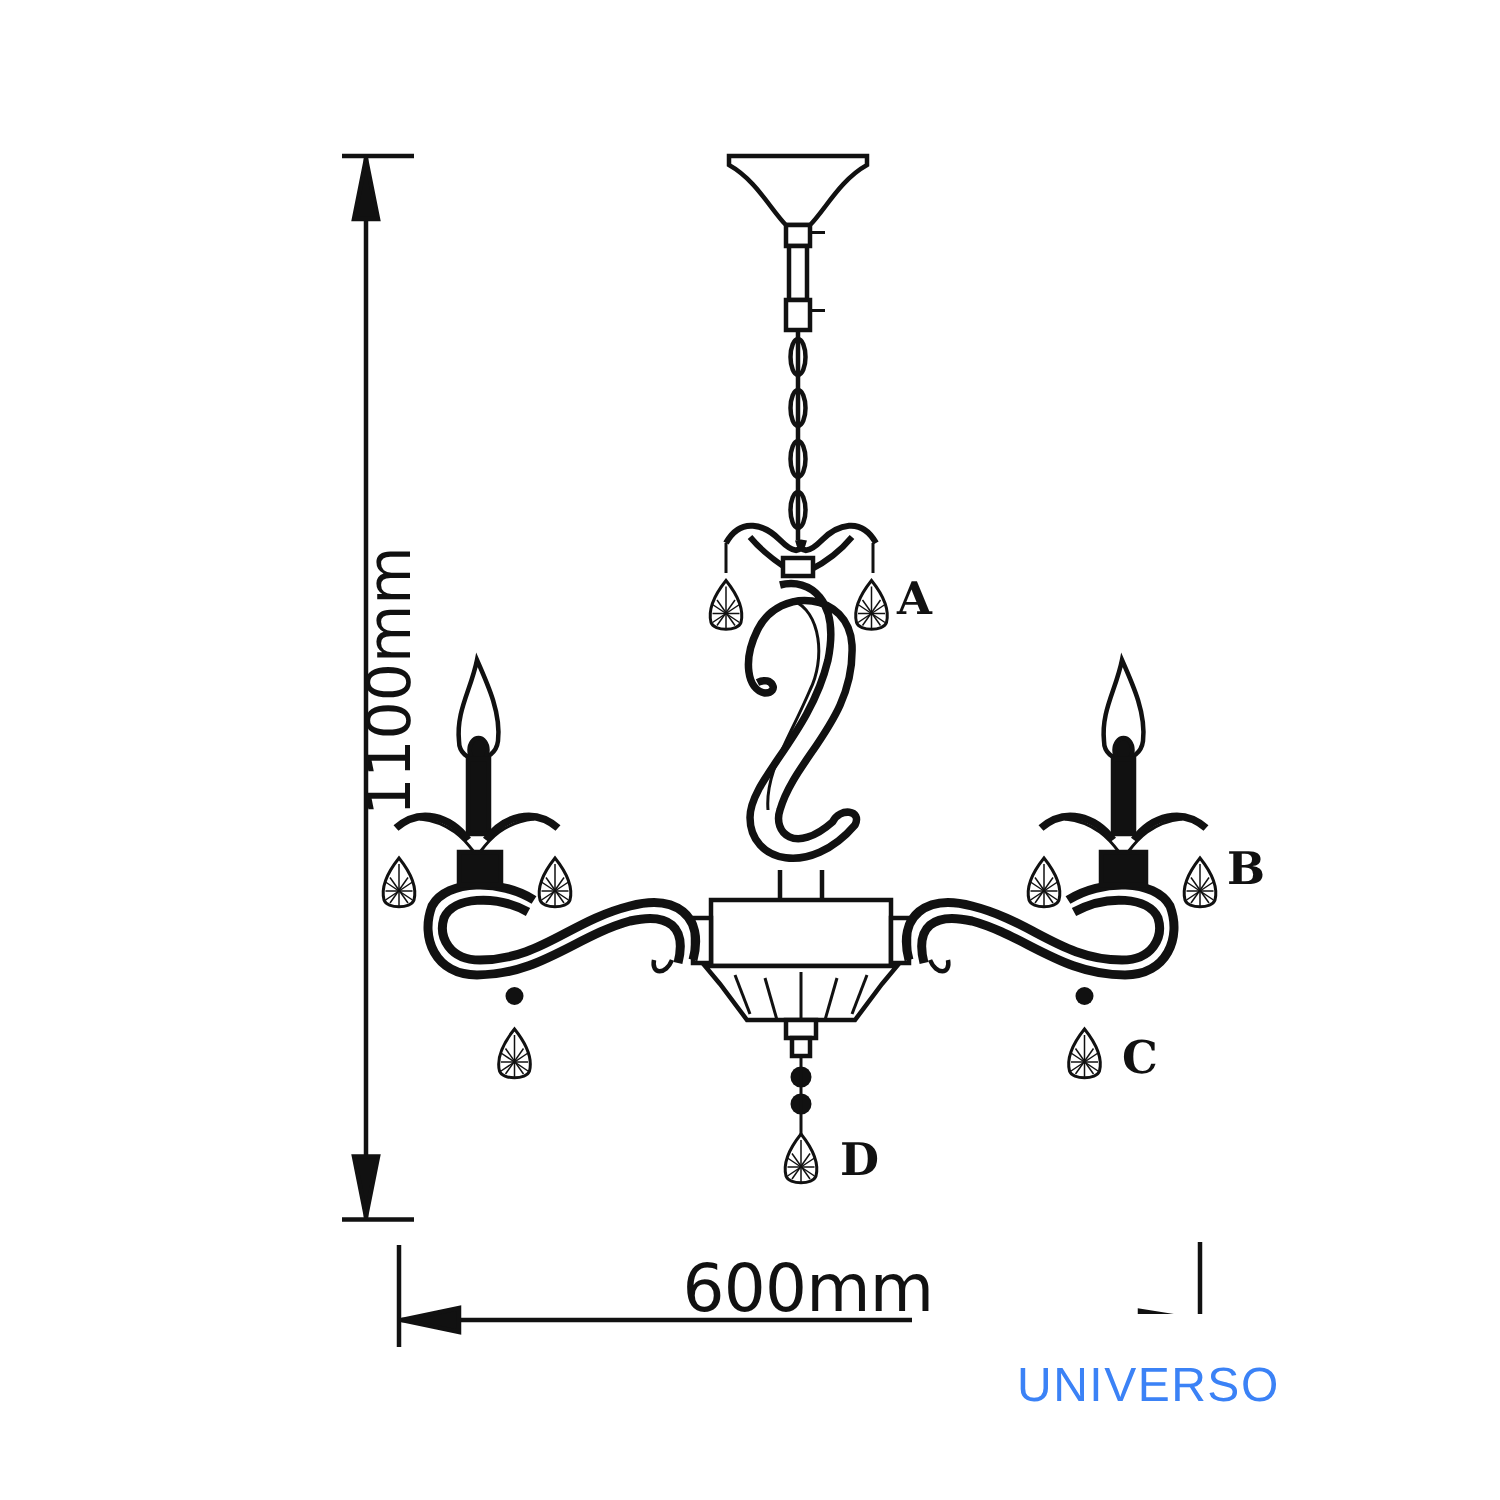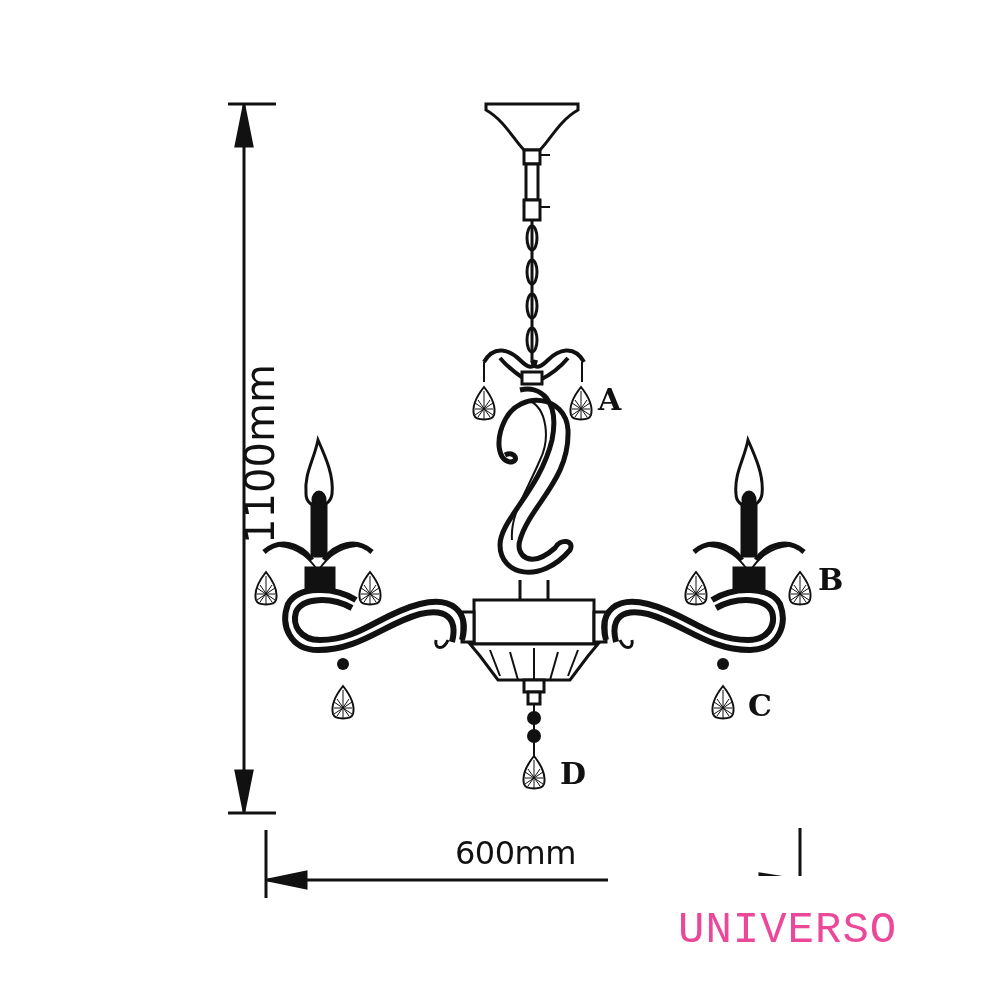--- a/index.html
+++ b/index.html
@@ -6,29 +6,29 @@
   body { width:1000px; height:1000px; position:relative; overflow:hidden; font-family:"DejaVu Sans", sans-serif; }
   #drawing { position:absolute; left:0; top:0; width:1000px; height:1000px; }
   .dim-label-v {
     position:absolute; left:172px; top:412px; width:120px; height:48px;
     transform: rotate(-90deg); transform-origin: center center;
     left:150px; top:430px;
     font-family:"DejaVu Sans", sans-serif; font-size:40px; color:#111; text-align:center;
     white-space:nowrap; line-height:48px; width:220px;
   }
   .dim-label-h {
-    position:absolute; left:455px; top:834px; font-size:32px; color:#111;
+    position:absolute; left:455px; top:834px; font-size:44px; color:#111;
     font-family:"DejaVu Sans", sans-serif; white-space:nowrap; letter-spacing:-0.5px;
   }
   .part-label {
     position:absolute; font-family:"DejaVu Serif", serif; font-weight:bold; color:#111; font-size:30px;
   }
   .brand {
-    position:absolute; left:678px; top:905px; font-size:44px; font-family:Liberation Mono, monospace;
-    font-weight:200; color:#ec4899; letter-spacing:1px;
+    position:absolute; left:678px; top:905px; font-size:32px; font-family:Liberation Sans, sans-serif;
+    font-weight:200; color:#3b82f6; letter-spacing:1px;
   }
   .mask { position:absolute; left:608px; top:876px; width:392px; height:124px; background:#fff; }
 </style>
 </head>
 <body>
 
 <svg id="drawing" viewBox="0 0 1000 1000" xmlns="http://www.w3.org/2000/svg">
   <defs>
     <g id="crystal">
       <path d="M0,-16 C8,-6 12,4 10,12 C8,18 -8,18 -10,12 C-12,4 -8,-6 0,-16 Z" fill="#fff" stroke="#111" stroke-width="2"></path>

